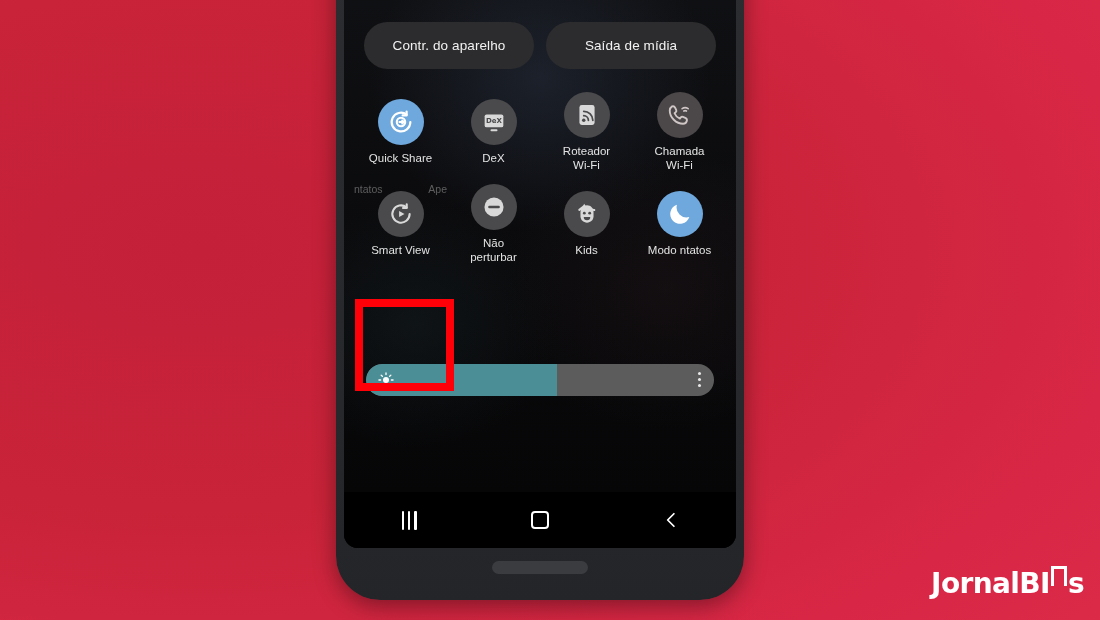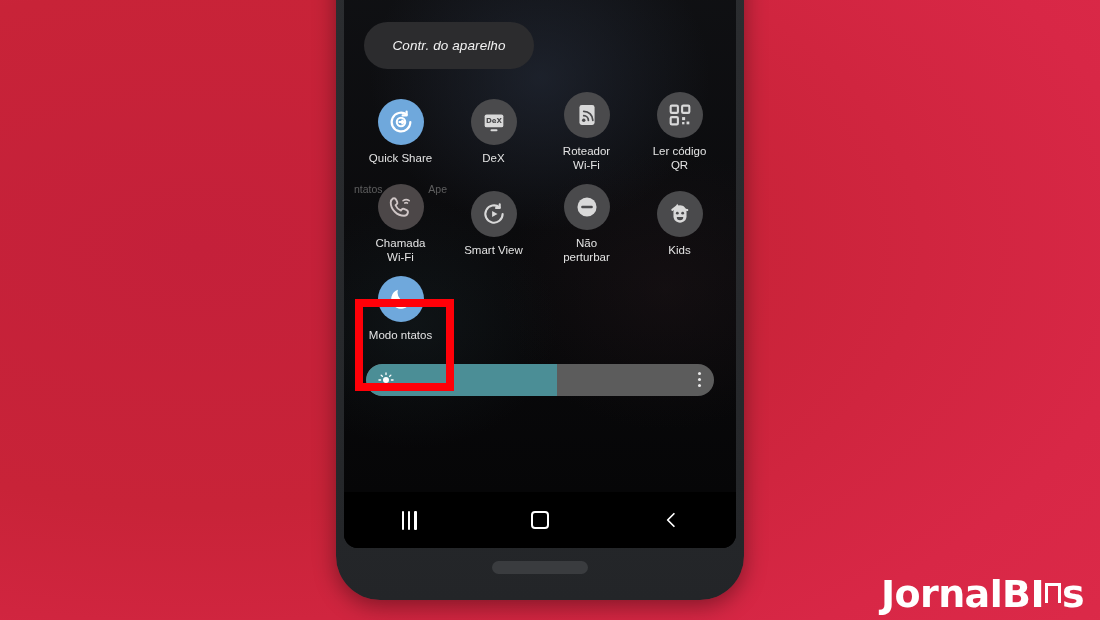--- a/index.html
+++ b/index.html
@@ -50,21 +50,20 @@
   .pill-row {
     position:absolute; left:20px; top:62px;
     width:352px; display:flex; justify-content:space-between;
   }
   .pill {
     width:170px; height:47px; border-radius:24px;
     background:#2c2c2e;
     color:#f2f2f2; font-size:13.5px; letter-spacing:.1px;
     display:flex; align-items:center; justify-content:center;
     white-space:nowrap;
-    font-style:italic;
   }
 
   .tiles {
     position:absolute; left:10px; top:132px; width:372px;
     display:grid; grid-template-columns:repeat(4,1fr);
     row-gap:12px;
   }
   .tile { position:relative; display:flex; flex-direction:column; align-items:center;justify-content:center; }
   .tile-ic {
     width:46px; height:46px; border-radius:50%;
@@ -122,23 +121,23 @@
   
   #highlight-box {
     position:absolute; left:355px; top:299px;
     width:99px; height:92px;
     border:8px solid #FF0008;
     background:transparent;
   }
 
   
   #watermark {
-    position:absolute; right:16px; bottom:4px;
-    display:flex; align-items:center;
-    color:#fff; font-size:38px; font-weight:bold;
+    position:absolute; right:16px; bottom:20px;
+    display:flex; align-items:flex-start;
+    color:#fff; font-size:28px; font-weight:bold;
     letter-spacing:-.6px; font-family:"DejaVu Sans", sans-serif;
   }
   #watermark .wm-t {
     display:inline-block; border:3px solid #fff; border-bottom:none;
     width:16px; height:20px; margin:0 1px; position:relative; top:-1px;
   }
 </style>
 </head>
 <body>
 
@@ -147,20 +146,23 @@
   <div id="phone-frame"></div>
 
   <div id="phone-screen">
     <div id="screen-glow"></div>
 
     <div id="panel">
 
       <div class="pill-row">
         <div class="pill">
           <span>Contr. do aparelho</span>
+        </div>
+        <div class="pill">
+          <span>Saída de mídia</span>
         </div>
       </div>
 
       <div class="tiles">
 
         <div class="tile">
           <div class="tile-ic on-blue">
             <svg width="28" height="28" viewBox="0 0 24 24">
               <path d="M20 12a8 8 0 1 1-3.2-6.4" fill="none" stroke="#fff" stroke-width="1.9" stroke-linecap="round"></path>
               <path d="M16.8 3v3.4h-3.4" fill="none" stroke="#fff" stroke-width="1.9" stroke-linecap="round" stroke-linejoin="round"></path>
@@ -195,34 +197,20 @@
               <path d="M9.2 8.8a7.8 7.8 0 0 1 7.8 7.8" fill="none" stroke="#4a4a4c" stroke-width="1.5" stroke-linecap="round"></path>
             </svg>
           </div>
           <div class="tile-lb">Roteador
 Wi-Fi</div>
         </div>
 
 
 
 
-        <div class="tile">
-          <div class="tile-ic">
-            <svg width="28" height="28" viewBox="0 0 24 24">
-              <rect x="4" y="4" width="6.2" height="6.2" rx="1" fill="none" stroke="#d9d9d9" stroke-width="1.8"></rect>
-              <rect x="13.8" y="4" width="6.2" height="6.2" rx="1" fill="none" stroke="#d9d9d9" stroke-width="1.8"></rect>
-              <rect x="4" y="13.8" width="6.2" height="6.2" rx="1" fill="none" stroke="#d9d9d9" stroke-width="1.8"></rect>
-              <rect x="13.8" y="13.8" width="2.6" height="2.6" fill="#d9d9d9"></rect>
-              <rect x="17.6" y="17.6" width="2.4" height="2.4" fill="#d9d9d9"></rect>
-              <rect x="13.8" y="18" width="2" height="2" fill="#d9d9d9"></rect>
-            </svg>
-          </div>
-          <div class="tile-lb">Ler código
-QR</div>
-        </div>
 
         <div class="tile">
           <div class="tile-ic warm">
             <svg width="28" height="28" viewBox="0 0 24 24">
               <path d="M5.2 4.6c1.4-.5 2.2.2 2.7 1.3l.9 2c.3.7.1 1.3-.5 1.8l-1 .8c.9 2.2 2.4 3.7 4.6 4.6l.8-1c.5-.6 1.1-.8 1.8-.5l2 .9c1.1.5 1.8 1.3 1.3 2.7-.4 1.2-1.7 2.3-3.1 2.3-6 0-11.5-5.4-11.5-11.4 0-1.4 1-2.8 2-3.5z" fill="none" stroke="#cfc6c6" stroke-width="1.6" stroke-linejoin="round"></path>
               <path d="M15.3 8.6a2.1 2.1 0 0 1 2.2 0" fill="none" stroke="#cfc6c6" stroke-width="1.4" stroke-linecap="round"></path>
               <path d="M13.8 6.6a4.6 4.6 0 0 1 5.2 0" fill="none" stroke="#cfc6c6" stroke-width="1.4" stroke-linecap="round"></path>
             </svg>
           </div>
           <div class="tile-lb">Chamada

